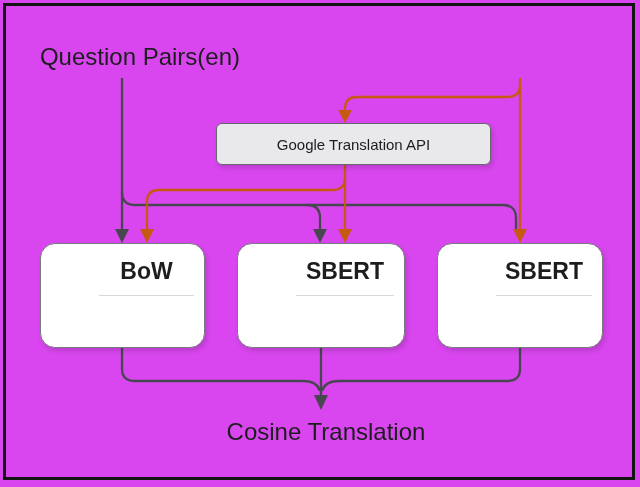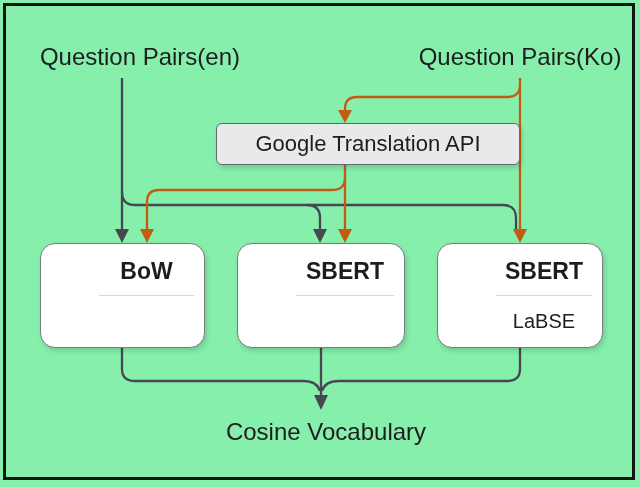--- a/index.html
+++ b/index.html
@@ -1,20 +1,20 @@
 <!DOCTYPE html>
 <html><head>
 <meta charset="utf-8">
 <style>
   html, body { margin: 0; padding: 0; background: #ffffff; }
   .canvas {
     position: relative;
     width: 640px;
     height: 487px;
-    background: #86efac;
+    background: #d946ef;
     font-family: "Liberation Sans", sans-serif;
     color: #1d1d1f;
     overflow: hidden;
   }
   .frame {
     position: absolute;
     left: 3px; top: 3px;
     width: 632px; height: 477px;
     border: 3px solid #141414;
     box-sizing: border-box;
@@ -31,30 +31,30 @@
     line-height: 1.1;
     transform: translateX(-50%);
     color: #1d1d1f;
   }
   .q-en { left: 140px; top: 44px; }
   .q-ko { left: 520px; top: 44px; }
   .cosine { left: 326px; top: 419px; }
   .api-box {
     position: absolute;
     left: 216px; top: 123px;
-    width: 304px; height: 42px;
+    width: 275px; height: 42px;
     box-sizing: border-box;
     background: #e9e9ec;
     border: 1.5px solid #66666e;
     border-radius: 6px;
     box-shadow: 2px 3px 5px rgba(0,0,0,0.15);
     display: flex;
     align-items: center;
     justify-content: center;
-    font-size: 22px;
+    font-size: 15px;
   }
   .model-box {
     position: absolute;
     top: 243px;
     height: 105px;
     box-sizing: border-box;
     background: #ffffff;
     border: 1.7px solid #7a7a82;
     border-radius: 15px;
     box-shadow: 2px 3px 5px rgba(0,0,0,0.15);
@@ -119,37 +119,35 @@
     <g fill="#c55a11" stroke="none">
       <polygon points="338,110 352,110 345,123"></polygon>
       <polygon points="513,229 527,229 520,243"></polygon>
       <polygon points="338,229 352,229 345,243"></polygon>
       <polygon points="140,229 154,229 147,243"></polygon>
     </g>
   </svg>
 
   <div class="label q-en">Question Pairs(en)</div>
 
-  <div class="label q-ko">Question Pairs(Ko)</div>
 
   <div class="api-box">
     <span>Google Translation API</span>
   </div>
 
   <div class="model-box bow">
     <div class="model-title">BoW</div>
     <div class="model-divider"></div>
   </div>
 
   <div class="model-box sbert1">
     <div class="model-title">SBERT</div>
     <div class="model-divider"></div>
   </div>
 
   <div class="model-box sbert2">
     <div class="model-title">SBERT</div>
     <div class="model-divider"></div>
-    <div class="model-sub">LaBSE</div>
   </div>
 
-  <div class="label cosine">Cosine Vocabulary</div>
+  <div class="label cosine">Cosine Translation</div>
 
 </div>
 
 </body></html>

